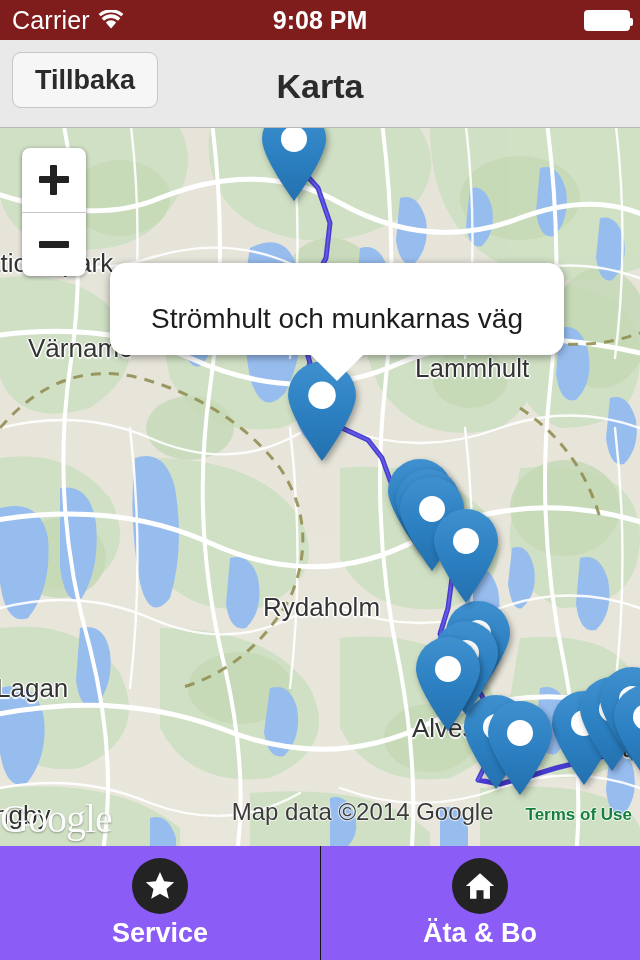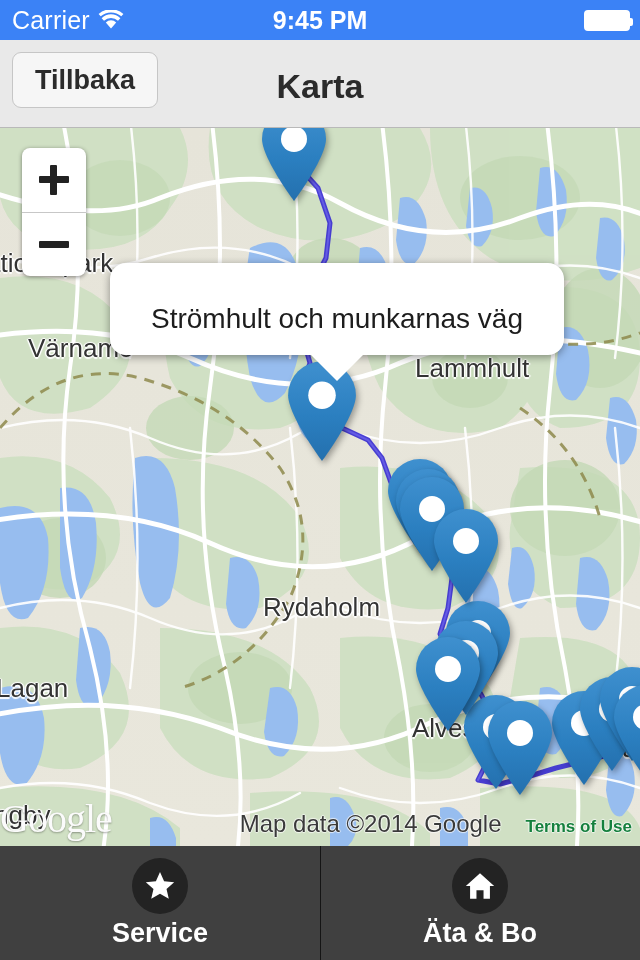--- a/index.html
+++ b/index.html
@@ -15,21 +15,21 @@
     font-family: "Liberation Sans", sans-serif;
     background: #000;
   }
 
   
   .status-bar {
     position: absolute;
     top: 0; left: 0;
     width: 640px;
     height: 40px;
-    background: #3b82f6;
+    background: #7f1d1d;
     color: #fff;
     z-index: 60;
   }
   .status-left {
     position: absolute;
     left: 12px; top: 0;
     height: 40px;
     display: flex;
     align-items: center;
     gap: 8px;
@@ -227,25 +227,25 @@
     font-family: "Liberation Serif", serif;
     font-size: 40px;
     color: #fbfbfb;
     letter-spacing: -1px;
     text-shadow: 0 1px 2px rgba(0,0,0,0.35);
     pointer-events: none;
   }
   .attribution {
     position: absolute;
     right: 8px;
-    bottom: 8px;
+    bottom: 20px;
     z-index: 28;
     display: flex;
     align-items: baseline;
-    gap: 24px;
+    gap: 32px;
     pointer-events: none;
   }
   .attr-mapdata {
     font-size: 24px;
     color: #3a3a3a;
     text-shadow: 1px 0 1px rgba(255,255,255,.7), -1px 0 1px rgba(255,255,255,.7),
                  0 1px 1px rgba(255,255,255,.7), 0 -1px 1px rgba(255,255,255,.7);
   }
   .attr-terms {
     font-size: 17px;
@@ -269,21 +269,21 @@
   }
   .tab {
     flex: 1 1 0;
     position: relative;
     display: flex;
     flex-direction: column;
     align-items: center;
     justify-content: center;
     gap: 4px;
     cursor: pointer;
-    background: #404040;
+    background: #8b5cf6;
   }
   .tab.active { background: #2ab1e0; }
   .tab-icon-wrap {
     width: 56px;
     height: 56px;
     border-radius: 50%;
     background: #232323;
     display: flex;
     align-items: center;
     justify-content: center;
@@ -310,21 +310,21 @@
     <div class="status-left">
       <span class="status-carrier">Carrier</span>
       <span>
         <svg class="wifi-icon" viewBox="0 0 26 20">
           <path d="M13 18.5 L7.8 12.4 a7.6 7.6 0 0 1 10.4 0 Z" fill="#fff"></path>
           <path d="M3.6 8.2 a13.4 13.4 0 0 1 18.8 0 l-2.4 2.6 a10 10 0 0 0 -14 0 Z" fill="#fff"></path>
           <path d="M0.6 4.0 a18.6 18.6 0 0 1 24.8 0 l-2.1 2.3 a15.6 15.6 0 0 0 -20.6 0 Z" fill="#fff"></path>
         </svg>
       </span>
     </div>
-    <div class="status-time">9:45 PM</div>
+    <div class="status-time">9:08 PM</div>
     <div class="status-right">
       <span class="battery"></span>
     </div>
   </div>
 
   <div class="nav-bar">
     <div class="nav-title">Karta</div>
     <div class="back-button">Tillbaka</div>
   </div>
 

